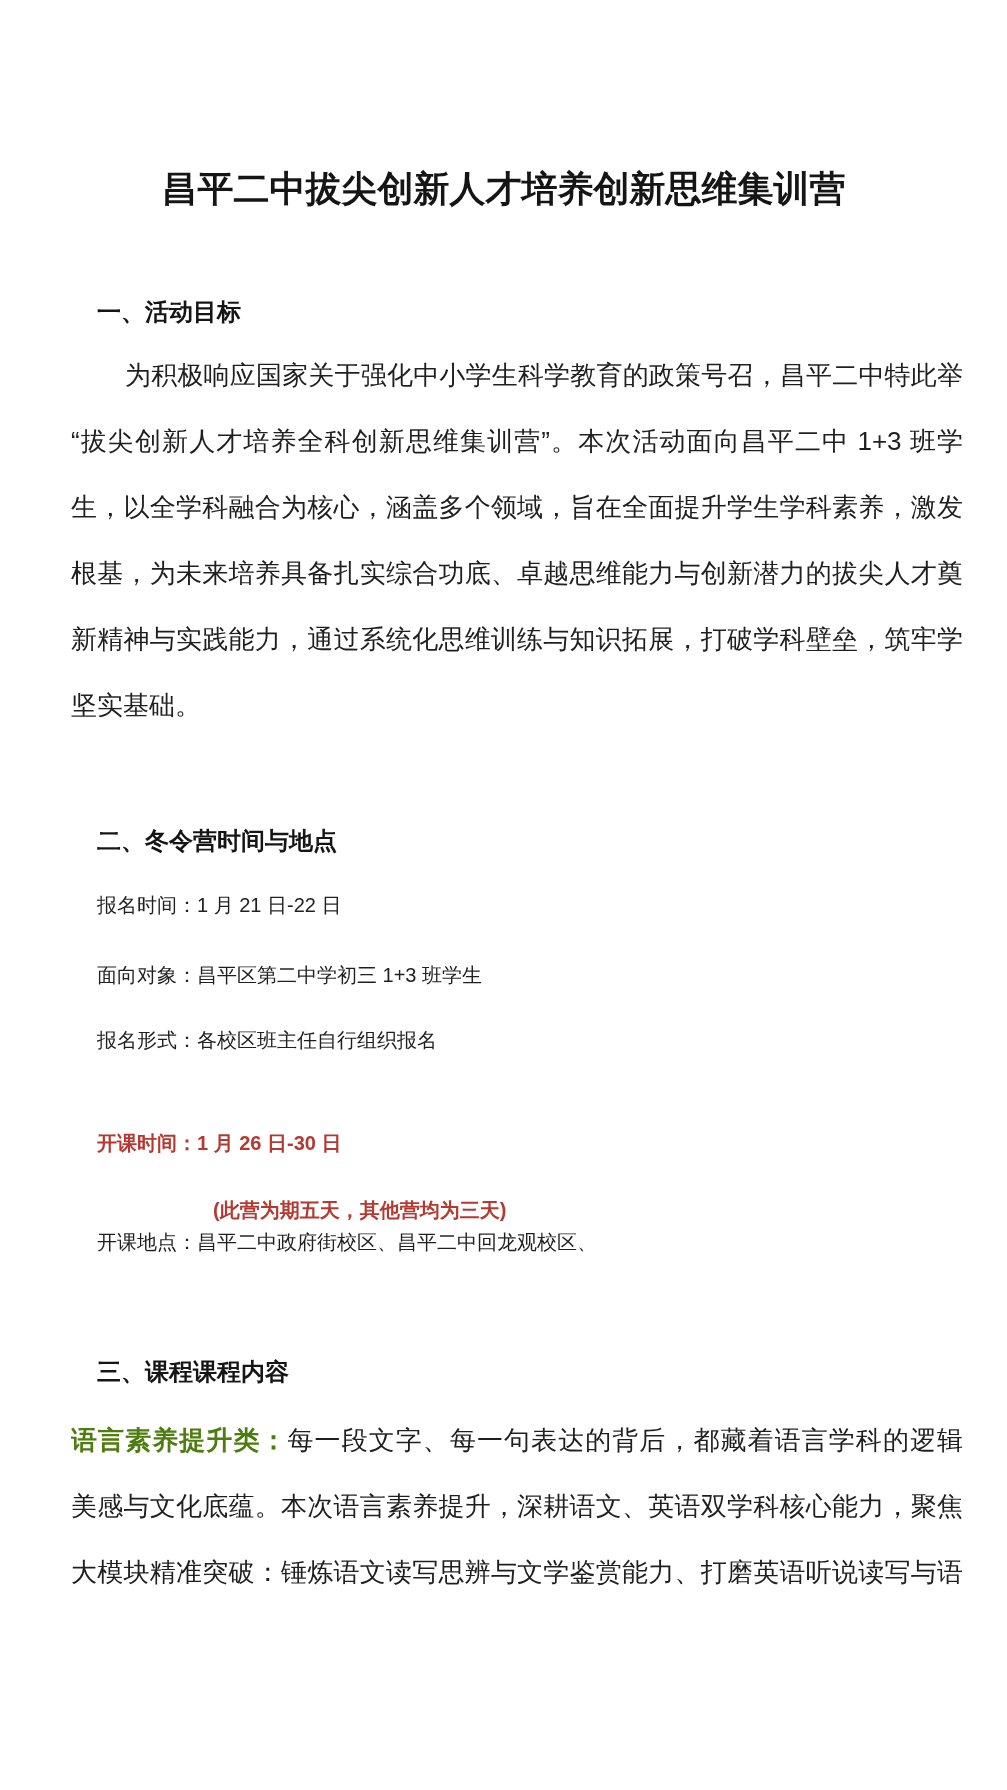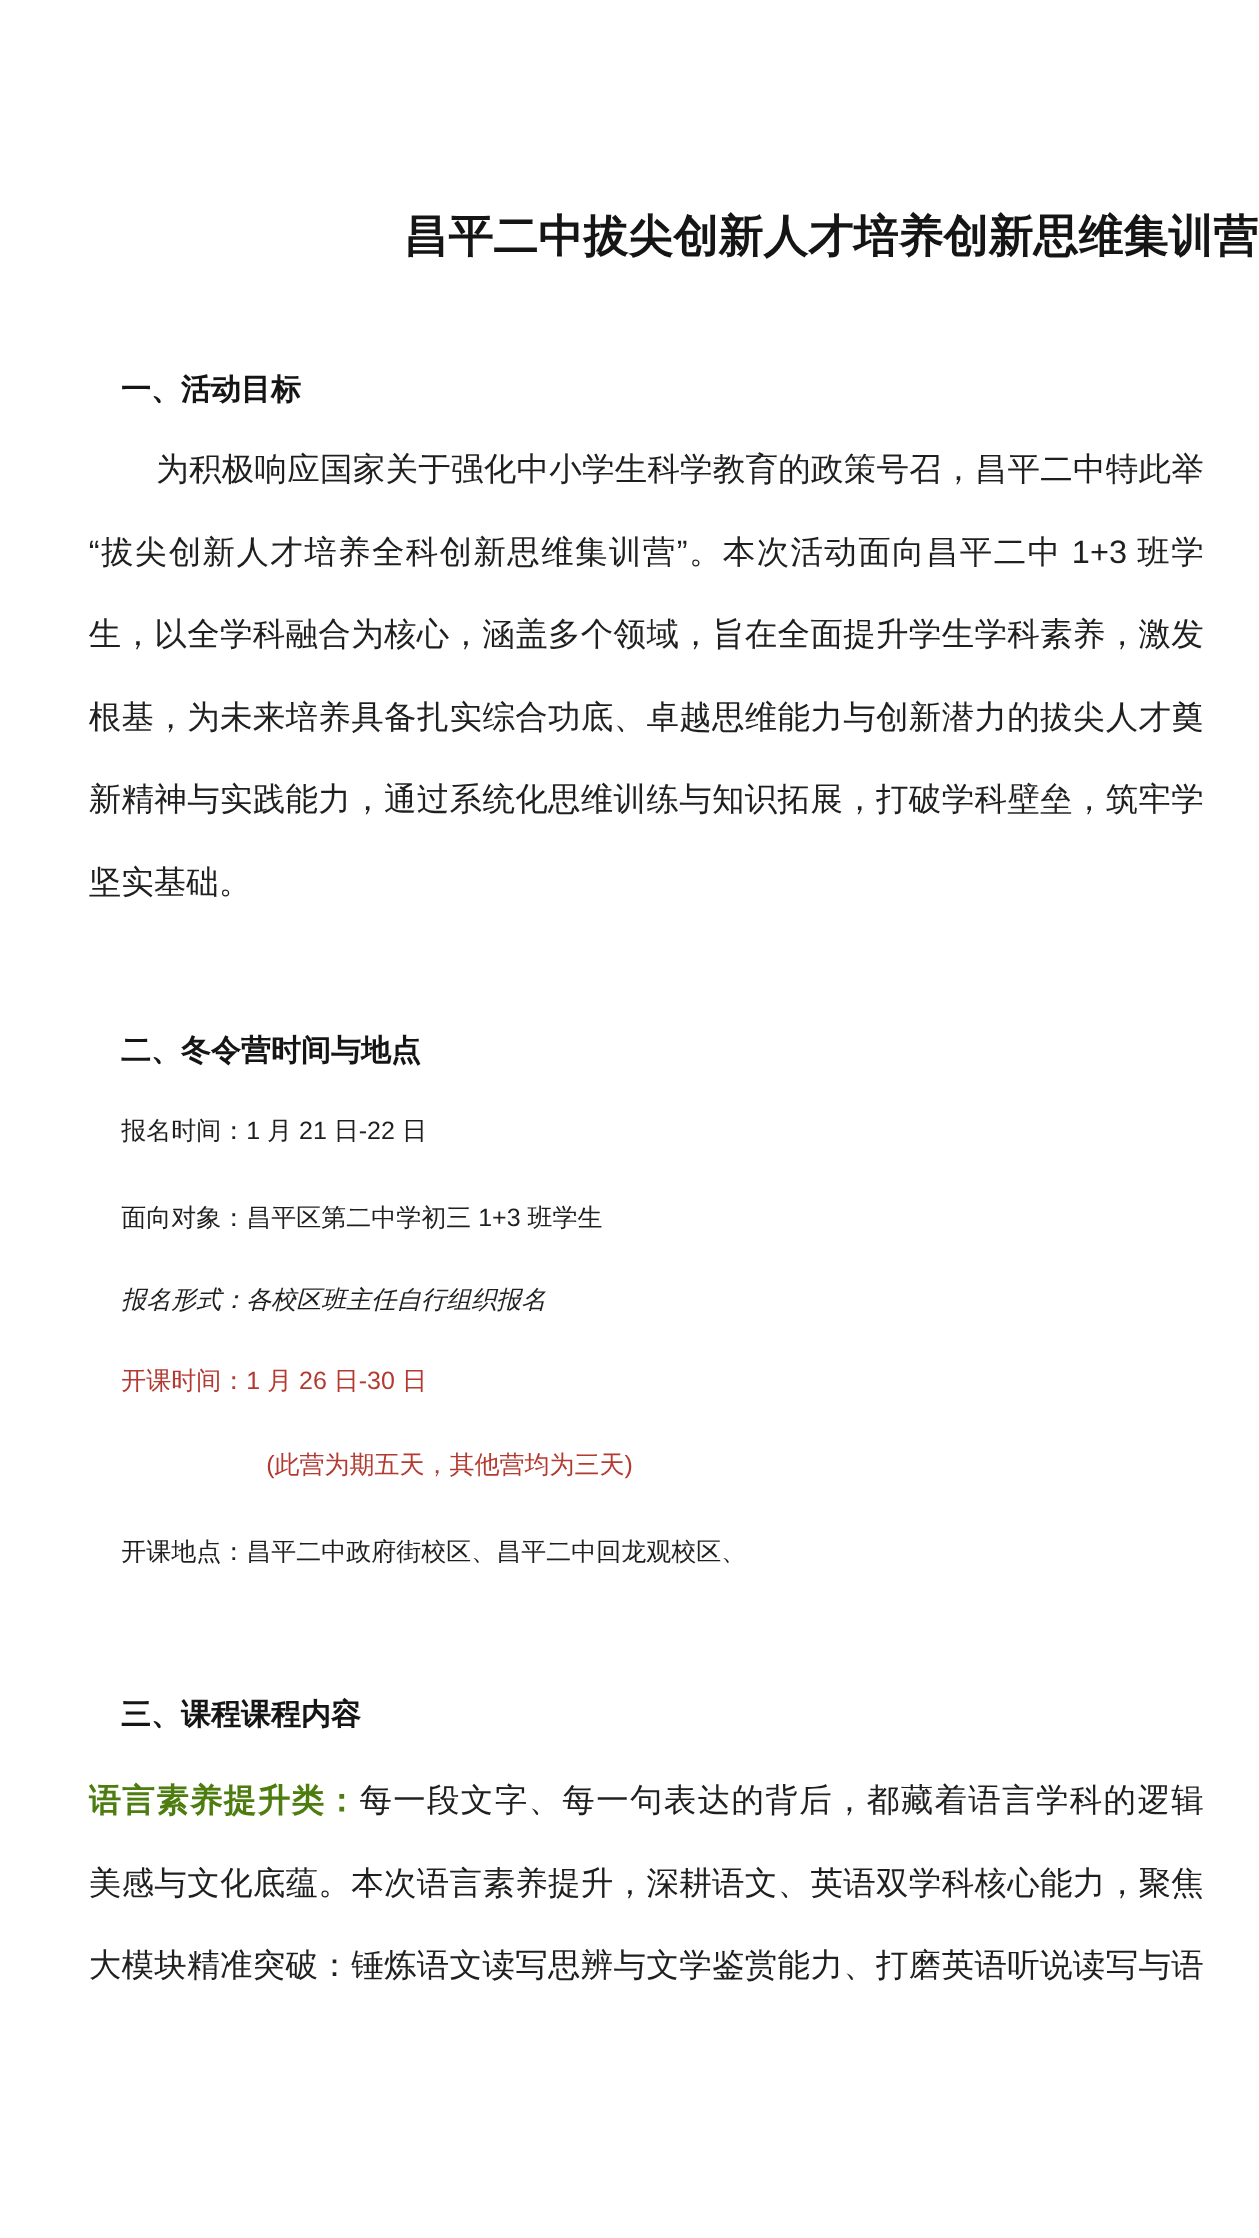--- a/index.html
+++ b/index.html
@@ -18,21 +18,21 @@
   .page {
     position: absolute;
     left: 0; top: 0;
     width: 1007px; height: 1790px;
     background: #ffffff;
   }
   .doc-title {
     position: absolute;
     left: 0; top: 165px;
     width: 1007px;
-    text-align: right;
+    text-align: center;
     font-size: 36px;
     font-weight: 700;
     letter-spacing: 0px;
     color: #151515;
   }
   .section-heading {
     position: absolute;
     left: 97px;
     font-size: 24px;
     font-weight: 700;
@@ -71,27 +71,28 @@
     position: absolute;
     left: 97px;
     height: 34px;
     line-height: 34px;
     font-size: 20px;
     white-space: nowrap;
     color: #1f1f1f;
   }
   .i1 { top: 888px; }
   .i2 { top: 958px; }
-  .i3 { top: 1023px; font-style: italic; }
+  .i3 { top: 1023px; }
   .i4 { top: 1088px; }
   .i5 { top: 1155px; left: 213px; }
   .i6 { top: 1225px; }
   .red {
     color: #b43a31;
-    font-weight: 400;
+    font-weight: 700;
+    margin-top: 38px;
   }
 </style>
 </head>
 <body>
 
 <div class="page">
 
   <div class="doc-title">昌平二中拔尖创新人才培养创新思维集训营</div>
 
   <div class="section-heading h1">一、活动目标</div>

